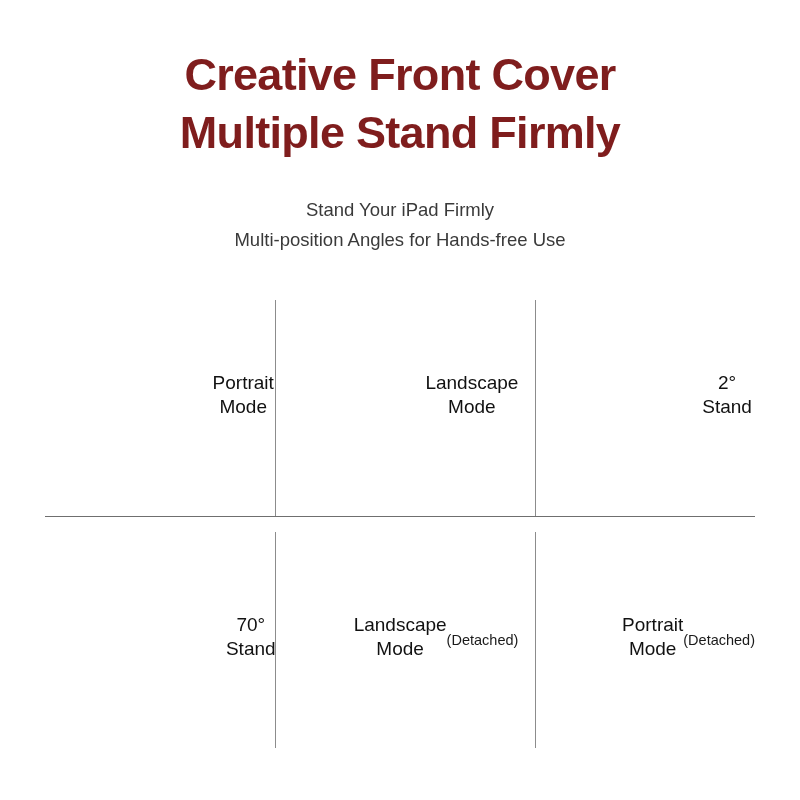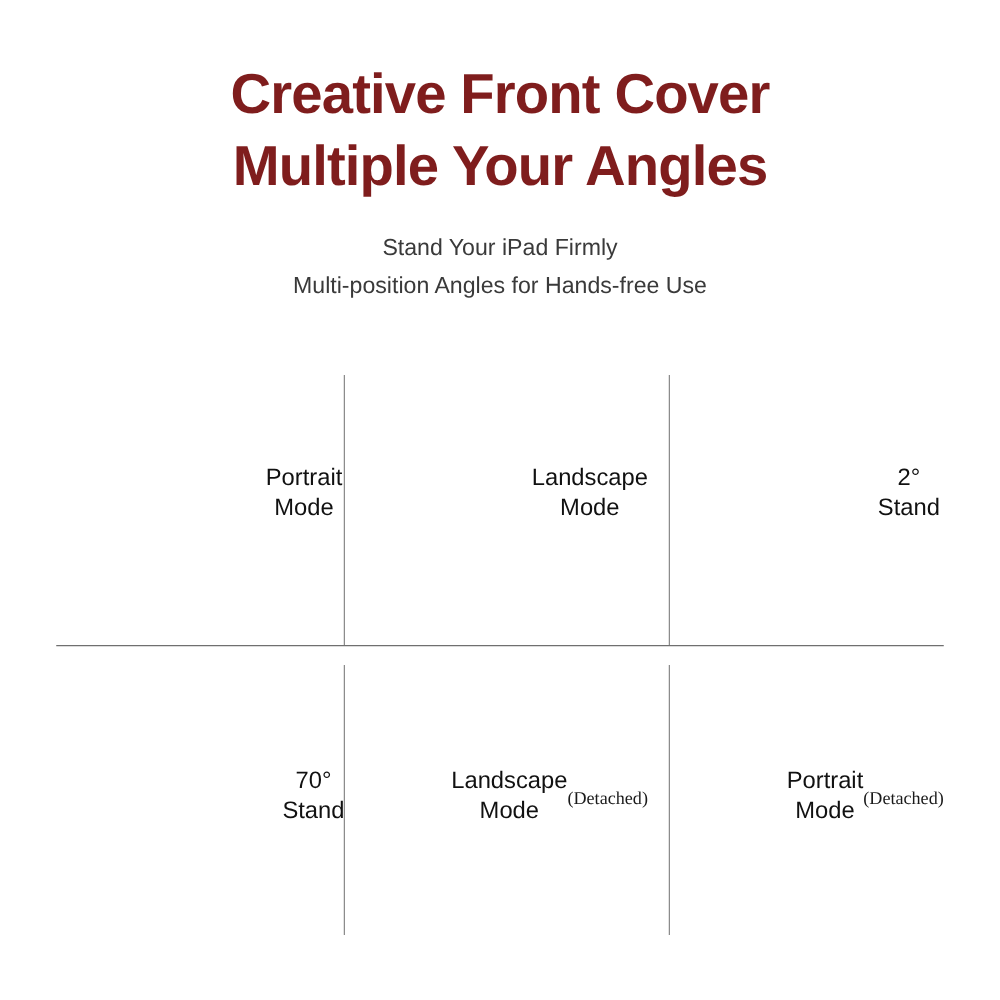--- a/index.html
+++ b/index.html
@@ -19,21 +19,21 @@
     text-align: center;
   }
   .headline {
     font-size: 45px;
     font-weight: bold;
     color: #7f1d1d;
     line-height: 1.28;
     letter-spacing: -0.7px;
   }
   .subhead {
-    margin-top: 22px;
+    margin-top: 34px;
     font-size: 18.5px;
     color: #3a3a3a;
     line-height: 1.62;
     font-weight: 400;
   }
 
   
   .grid {
     position: absolute;
     top: 278px;
@@ -70,21 +70,20 @@
     text-align: center;
     line-height: 1.25;
     padding-bottom: 4px;
   }
   .caption-sub {
     font-size: 14.5px;
     color: #1a1a1a;
     text-align: left;
     padding-top: 3px;
     padding-bottom: 2px;
-    font-family: Liberation Serif, serif;
   }
 
   
   .v-div {
     position: absolute;
     width: 1px;
     background: #8c8c8c;
   }
   .v-div-t1 { left: 230px; top: 22px;  height: 216px; }
   .v-div-t2 { left: 490px; top: 22px;  height: 216px; }
@@ -103,21 +102,21 @@
   
   .art { position: absolute; inset: 0; }
   .art svg { width: 100%; height: 100%; display: block; }
 </style>
 </head>
 <body>
 
 <div class="header">
   <div class="headline">
     <div>Creative Front Cover</div>
-    <div>Multiple Your Angles</div>
+    <div>Multiple Stand Firmly</div>
   </div>
   <div class="subhead">
     <div>Stand Your iPad Firmly</div>
     <div>Multi-position Angles for Hands-free Use</div>
   </div>
 </div>
 
 <div class="grid">
 
   <div class="v-div v-div-t1"></div>

